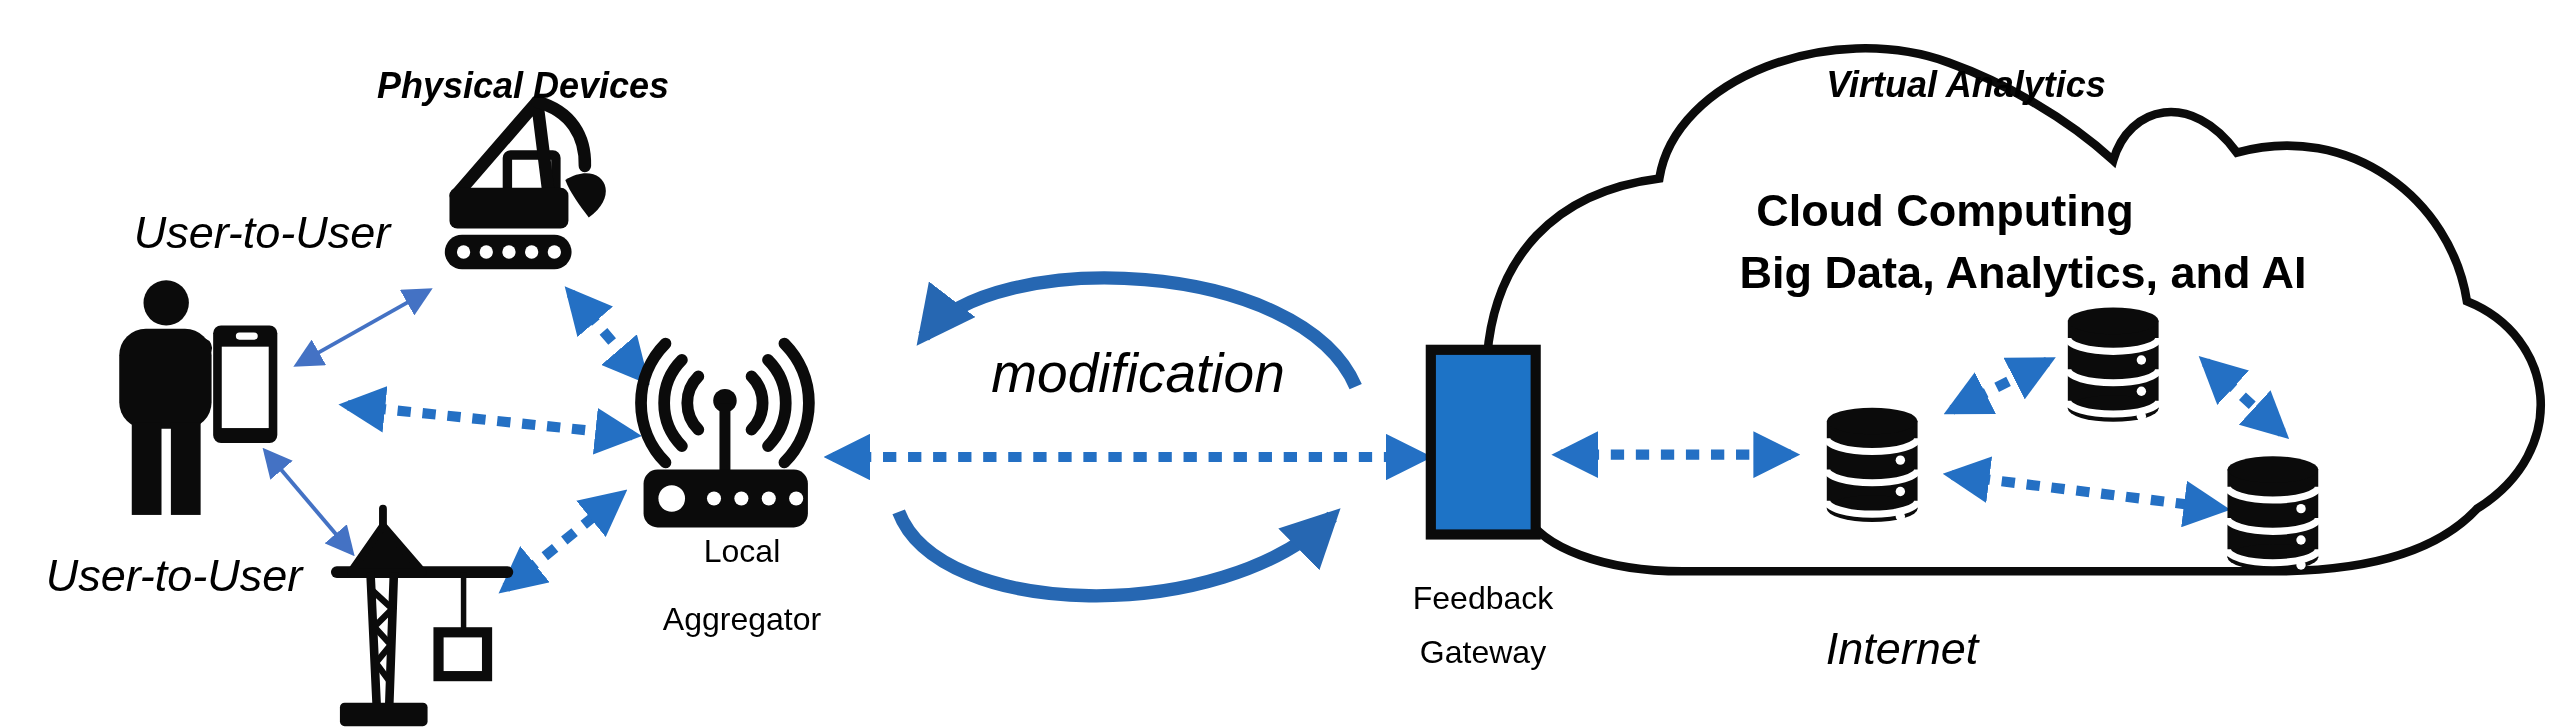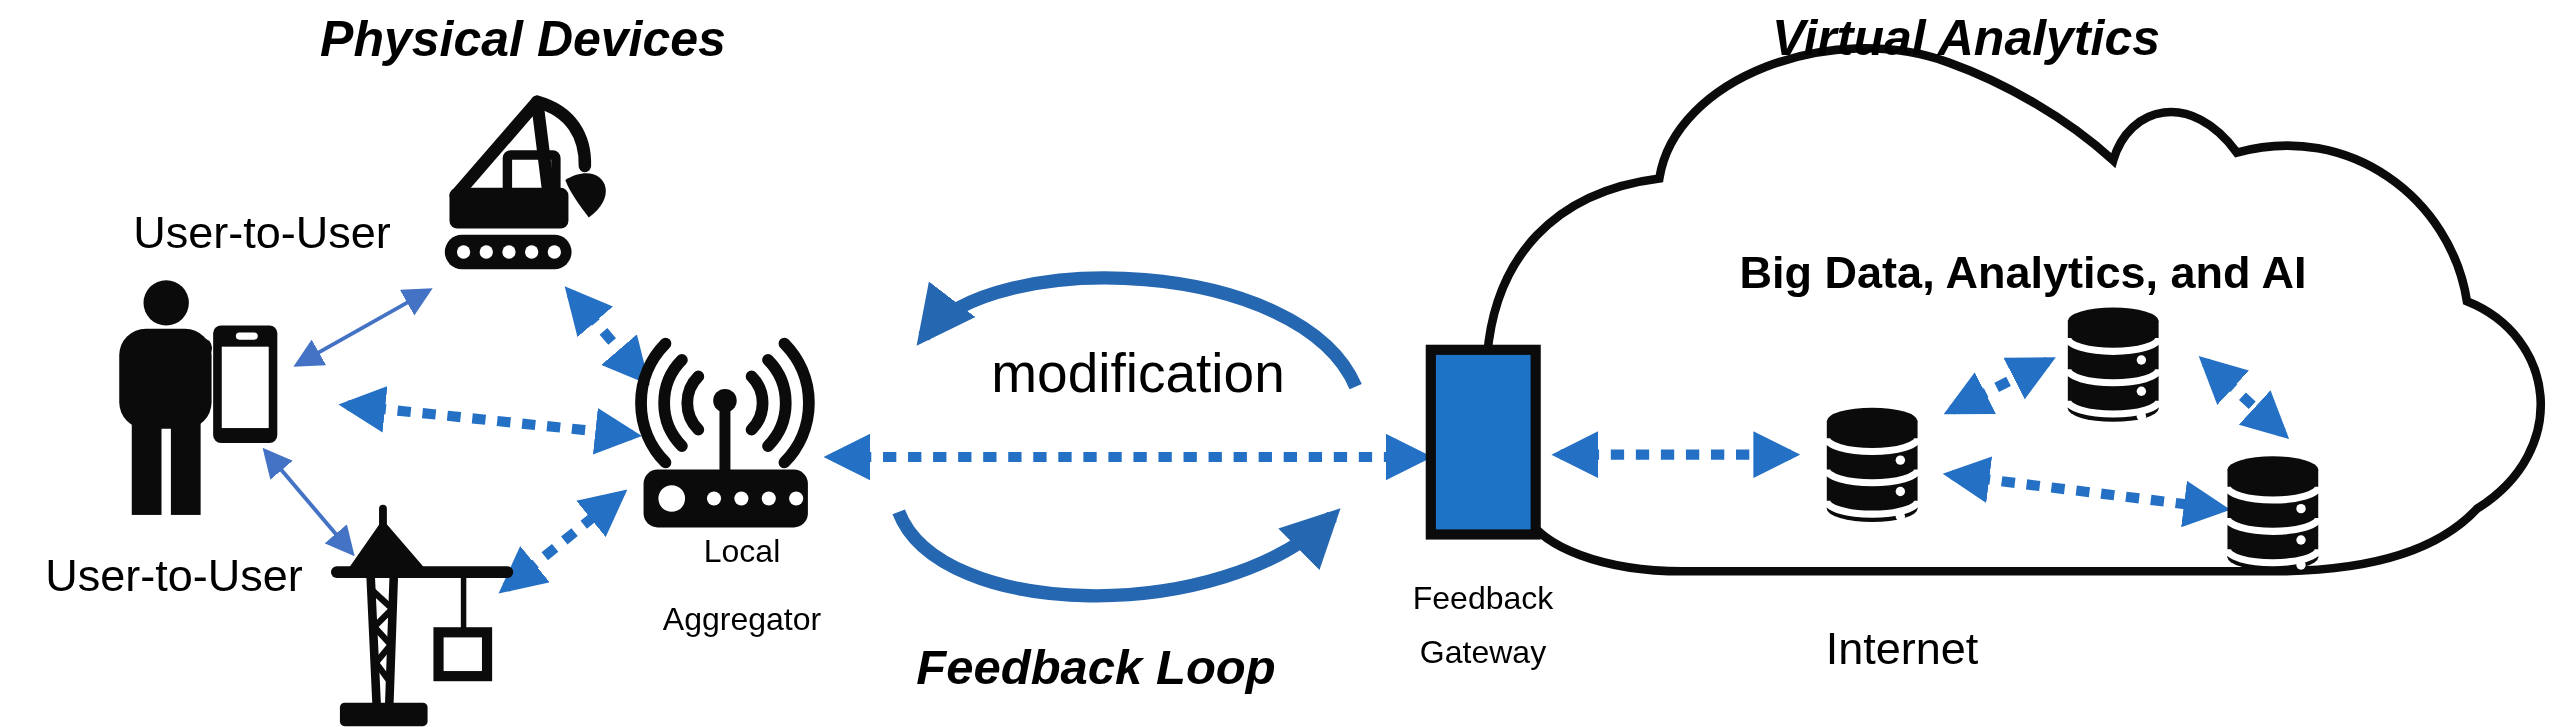--- a/index.html
+++ b/index.html
@@ -15,22 +15,22 @@
     position:relative;width:2576px;height:727px;background:var(--background);
     overflow:hidden;font-family:"Liberation Sans",sans-serif;color:#000;
   }
   #diagram-svg{position:absolute;left:0;top:0;}
   .lbl{
     position:absolute;transform:translate(-50%,-50%);
     white-space:nowrap;line-height:1;color:#000;text-align:center;
   }
   .bi{font-weight:bold;font-style:italic;}
   .b{font-weight:bold;}
-  .i{}
-  .s64{font-size:50px;}
+  .i{font-style:italic;}
+  .s64{font-size:36px;margin-top:47px;}
   .s62{font-size:49px;}
   .s60{font-size:55px;}
   .s58{font-size:45px;}
   .s56{font-size:32px;}
   .dash{stroke:var(--arrow-blue);stroke-width:13;stroke-dasharray:17 15;fill:none;}
   .thin{stroke:var(--thin-arrow-blue);stroke-width:5;fill:none;}
   .loop{stroke:var(--loop-blue);stroke-width:17;fill:none;stroke-linecap:butt;}
   .blk{fill:var(--icon-black);}
   .stk{stroke:var(--icon-black);fill:none;}
 </style>
@@ -174,23 +174,23 @@
     </g>
   </svg>
 
   <div class="lbl bi s64" style="left:523px;top:39px">Physical Devices</div>
   <div class="lbl i s58" style="left:262px;top:232px">User-to-User</div>
   <div class="lbl i s58" style="left:174px;top:575px">User-to-User</div>
   <div class="lbl s56" style="left:742px;top:551px">Local</div>
   <div class="lbl s56" style="left:742px;top:619px">Aggregator</div>
 
   <div class="lbl i s60" style="left:1138px;top:373px">modification</div>
-  <div class="lbl bi s62" style="left:1096px;top:667px">Feedback Loop</div>
 
   <div class="lbl s56" style="left:1483px;top:598px">Feedback</div>
   <div class="lbl s56" style="left:1483px;top:652px">Gateway</div>
 
   <div class="lbl bi s64" style="left:1966px;top:38px">Virtual Analytics</div>
+  <div class="lbl b s58" style="left:1945px;top:210px">Cloud Computing</div>
   <div class="lbl b s58" style="left:2023px;top:272px">Big Data, Analytics, and AI</div>
   <div class="lbl i s58" style="left:1902px;top:648px">Internet</div>
 
 </div>
 
 
 </body></html>

